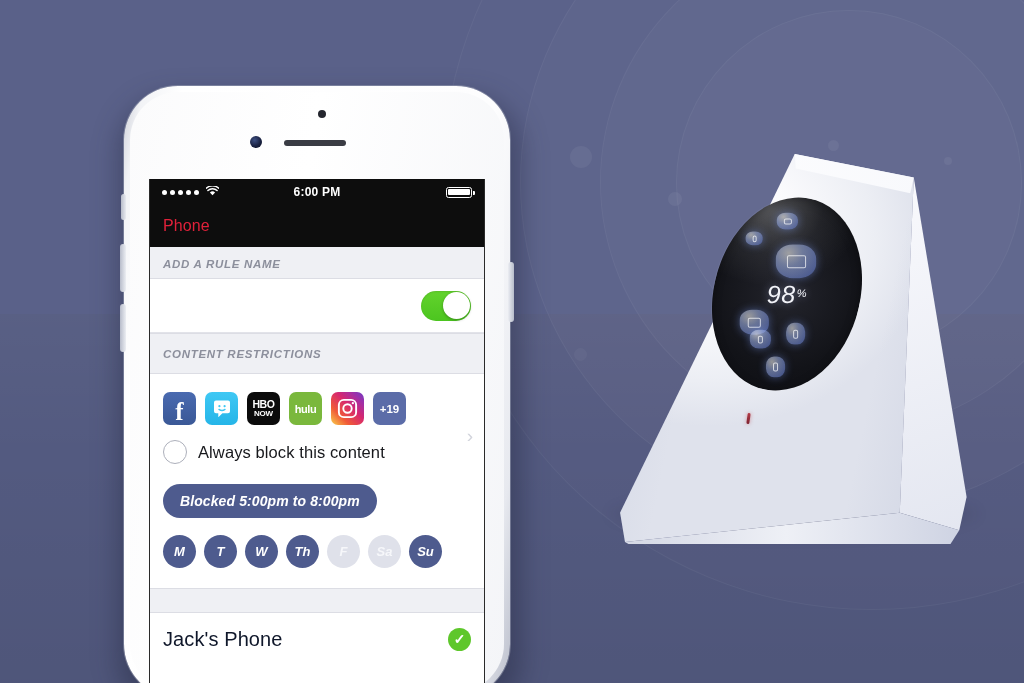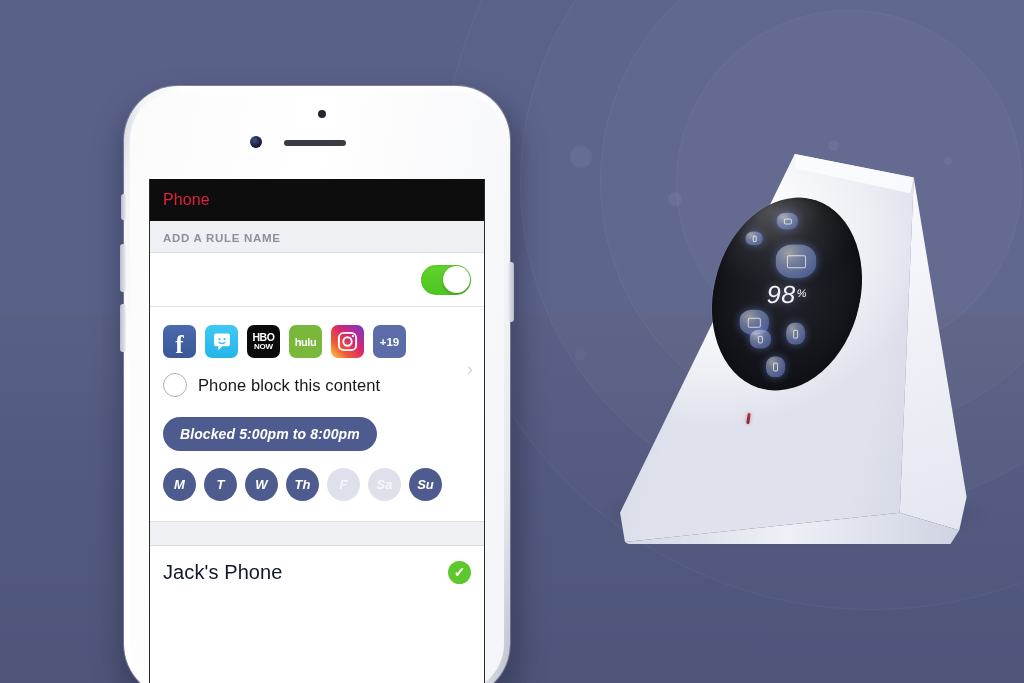--- a/index.html
+++ b/index.html
@@ -203,21 +203,21 @@
   }
   .nav-cancel { color:#e0213a; font-size:16px; letter-spacing:0.1px; }
   .nav-title {
     position:absolute; left:0; right:0; text-align:center;
     color:#fff; font-size:17px; font-weight:bold; letter-spacing:0.1px;
   }
 
   .sec-header {
     background:#eff0f4; color:#8c8f9c;
     font-size:11.5px; font-weight:bold; letter-spacing:0.7px;
-    padding:11px 13px 8px; border-bottom:1px solid #dcdde4;
+    padding:11px 13px 8px; border-bottom:1px solid #dcdde4;font-style:italic;
   }
   .sec-header.tall { padding:14px 13px 13px; border-top:1px solid #dcdde4; }
 
   .row-name {
     background:#fff; height:54px; display:flex; align-items:center;
     padding:0 13px; border-bottom:1px solid #e2e3e9;
   }
   .row-name .val { font-size:19px; color:#141416; letter-spacing:0.1px; }
   .toggle {
     margin-left:auto; width:50px; height:30px; border-radius:15px;
@@ -366,32 +366,53 @@
       <div class="btn-volup"></div>
       <div class="btn-voldown"></div>
       <div class="btn-power"></div>
 
       <div class="sensor-dot"></div>
       <div class="earpiece"></div>
       <div class="front-cam"></div>
 
       <div class="screen">
 
+        <div class="statusbar">
+          <span class="sb-dots">
+            <i></i>
+              <i></i>
+              <i></i>
+              <i></i>
+              <i></i>
+          </span>
+          <span class="sb-wifi">
+            <svg width="13" height="10" viewBox="0 0 13 10">
+              <path d="M6.5 9.3 L3.9 6.4 a3.9 3.9 0 0 1 5.2 0 Z" fill="#fff"></path>
+              <path d="M1.9 4.5 a6.6 6.6 0 0 1 9.2 0" stroke="#fff" stroke-width="1.5" fill="none" stroke-linecap="round"></path>
+              <path d="M0.2 2.3 a9.3 9.3 0 0 1 12.6 0" stroke="#fff" stroke-width="1.5" fill="none" stroke-linecap="round"></path>
+            </svg>
+          </span>
+          <span class="sb-time">6:00 PM</span>
+          <span class="sb-batt">
+              <i></i>
+            </span>
+        </div>
 
         <div class="navbar">
           <span class="nav-cancel">Phone</span>
         </div>
 
         <div class="sec-header">ADD A RULE NAME</div>
         <div class="row-name">
           <span class="toggle">
             <span class="knob"></span>
           </span>
         </div>
 
+        <div class="sec-header tall">CONTENT RESTRICTIONS</div>
 
         <div class="apps-block">
           <div class="apps-row">
             <span class="app fb">
               <span>f</span>
             </span>
             <span class="app gm">
               <svg width="22" height="22" viewBox="0 0 22 22">
                 <path d="M3 4.6a2 2 0 0 1 2-2h12a2 2 0 0 1 2 2v8.6a2 2 0 0 1-2 2h-5.6L7.3 19.2v-4H5a2 2 0 0 1-2-2z" fill="#fff"></path>
                 <circle cx="8.4" cy="8.2" r="1.1" fill="#3fc8f4"></circle>
@@ -415,21 +436,21 @@
             </span>
             <span class="app more">
               <span>+19</span>
             </span>
           </div>
           <span class="chev">›</span>
         </div>
 
         <div class="always-row">
           <span class="radio"></span>
-          <span class="lbl">Phone block this content</span>
+          <span class="lbl">Always block this content</span>
         </div>
 
         <div class="sched-block">
           <span class="pill">Blocked 5:00pm to 8:00pm</span>
           <div class="days">
             <span class="day on">M</span>
             <span class="day on">T</span>
             <span class="day on">W</span>
             <span class="day on">Th</span>
             <span class="day off">F</span>

